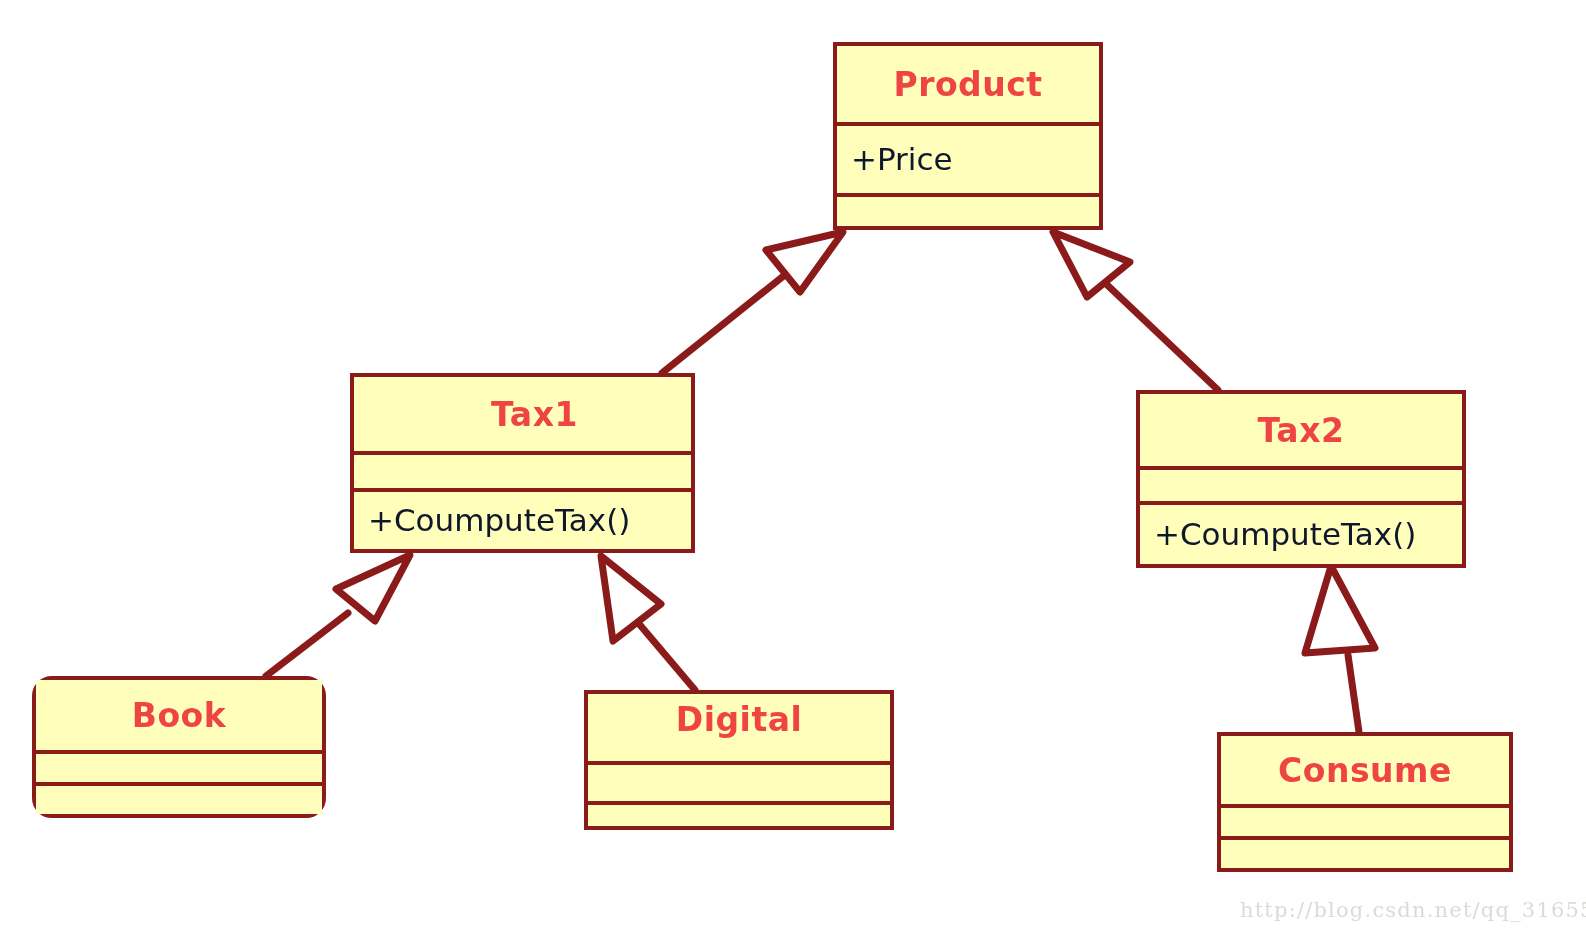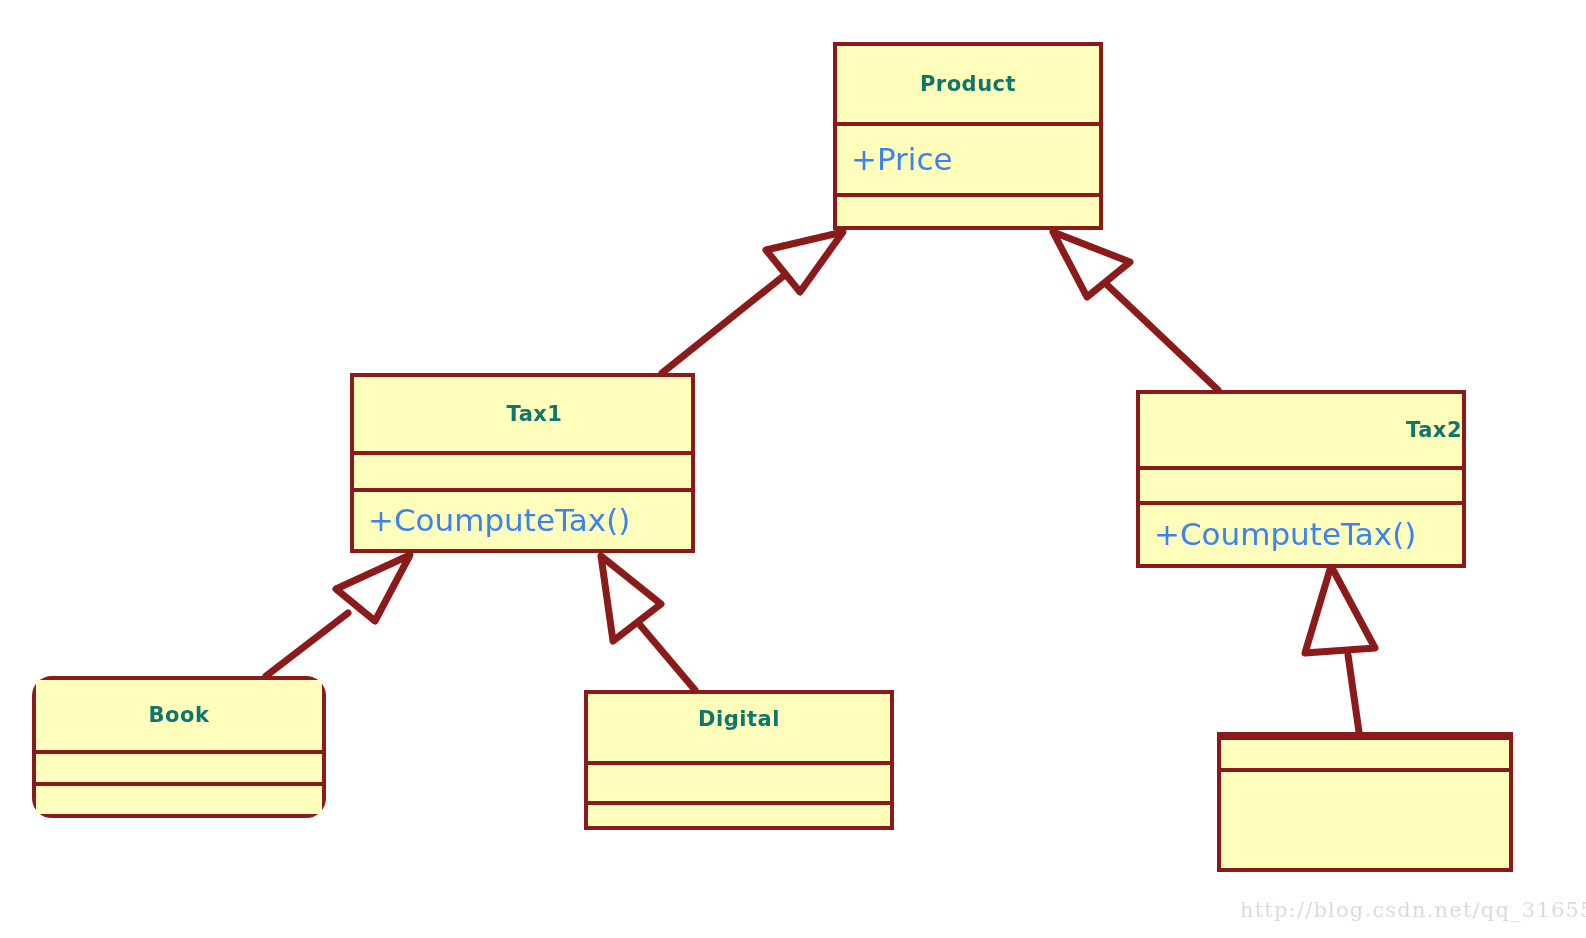--- a/index.html
+++ b/index.html
@@ -49,31 +49,31 @@
   .uml-class .compartment.ops-c {
     border-top: 4px solid #8b1a1a;
     display: flex;
     align-items: center;
     justify-content: flex-start;
     padding-left: 14px;
   }
   .cls-name {
     font-family: "DejaVu Sans", sans-serif;
     font-weight: bold;
-    font-size: 21px;
-    color: #0f766e;
+    font-size: 33px;
+    color: #ef4444;
     letter-spacing: 0.5px;
     line-height: 1;
     white-space: nowrap;
   }
   .member {
     font-family: "DejaVu Sans", sans-serif;
     font-weight: normal;
     font-size: 31px;
-    color: #3b82f6;
+    color: #0f172a;
     line-height: 1;
     white-space: nowrap;
   }
   .watermark {
     position: absolute;
     font-family: "DejaVu Serif", serif;
     font-size: 21px;
     color: #dedad4;
     letter-spacing: 1.2px;
     white-space: nowrap;
@@ -127,21 +127,21 @@
     <div class="compartment name-c" style="height:78px;margin-left:24px;">
       <span class="cls-name">Tax1</span>
     </div>
     <div class="compartment attrs-c" style="height:38px;"></div>
     <div class="compartment ops-c" style="height:64px;">
       <span class="member">+CoumputeTax()</span>
     </div>
   </div>
 
   <div class="uml-class" style="left:1136px; top:390px; width:330px; height:178px;">
-    <div class="compartment name-c" style="height:76px;justify-content:flex-end;">
+    <div class="compartment name-c" style="height:76px;">
       <span class="cls-name">Tax2</span>
     </div>
     <div class="compartment attrs-c" style="height:36px;"></div>
     <div class="compartment ops-c" style="height:66px;">
       <span class="member">+CoumputeTax()</span>
     </div>
   </div>
 
   <div class="uml-class" style="left:32px; top:676px; width:294px; height:142px;border-radius:20px;">
     <div class="compartment name-c" style="height:70px;">
@@ -153,19 +153,22 @@
 
   <div class="uml-class" style="left:584px; top:690px; width:310px; height:140px;gap:15px;">
     <div class="compartment name-c" style="height:68px;">
       <span class="cls-name">Digital</span>
     </div>
     <div class="compartment attrs-c" style="height:32px;"></div>
     <div class="compartment ops-c" style="height:32px;"></div>
   </div>
 
   <div class="uml-class" style="left:1217px; top:732px; width:296px; height:140px;">
+    <div class="compartment name-c" style="height:68px;">
+      <span class="cls-name">Consume</span>
+    </div>
     <div class="compartment attrs-c" style="height:32px;"></div>
     <div class="compartment ops-c" style="height:32px;"></div>
   </div>
 
   <div class="watermark" style="left:1240px; top:898px;">http://blog.csdn.net/qq_31655965</div>
 
 </div>
 
 </body></html>

